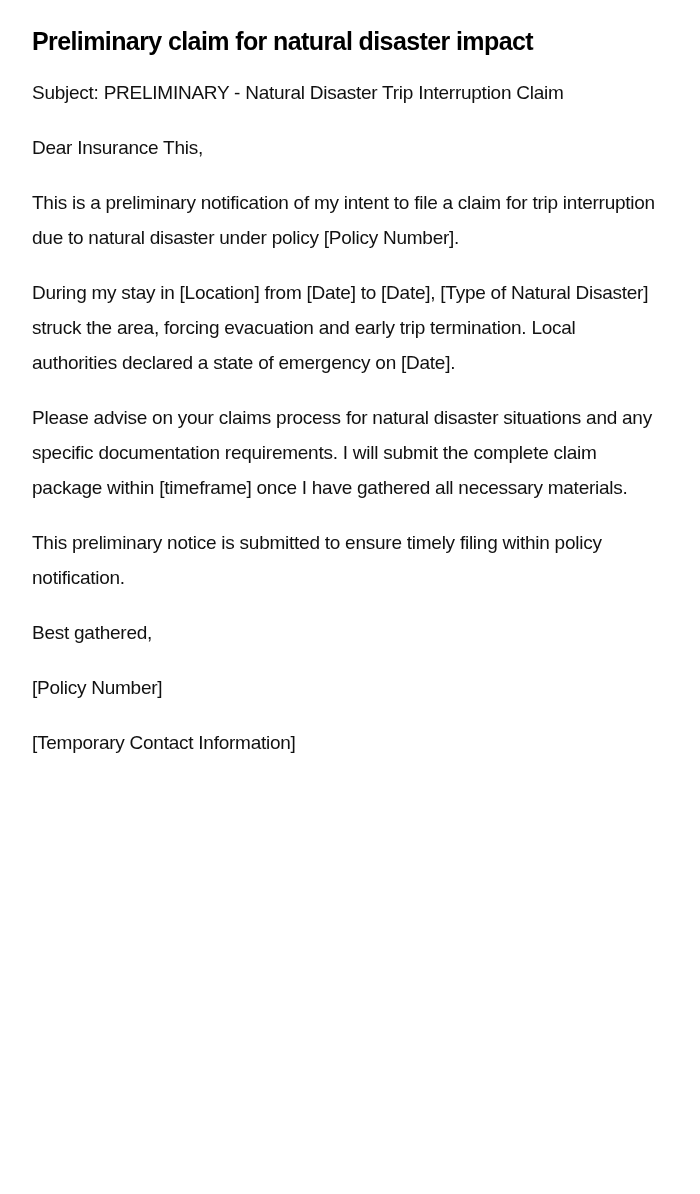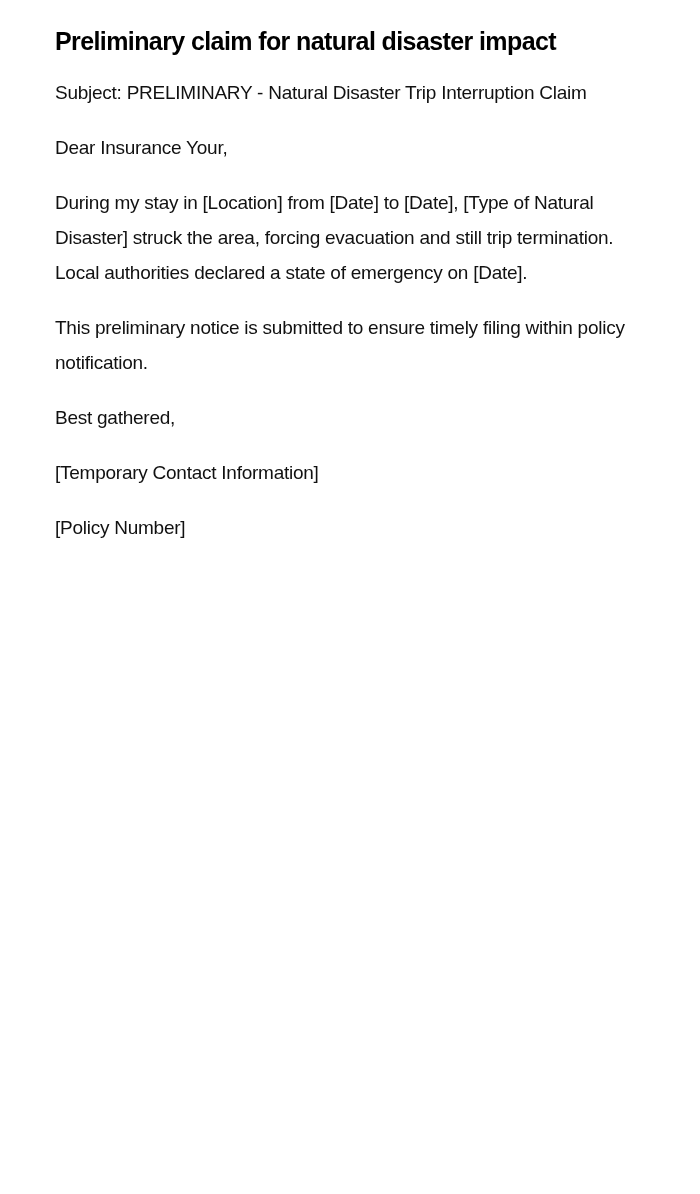--- a/index.html
+++ b/index.html
@@ -1,18 +1,18 @@
 <!DOCTYPE html>
 <html><head>
 <meta charset="utf-8">
 <style>
   html, body { margin: 0; padding: 0; background: #ffffff; }
   body { width: 700px; height: 1194px; overflow: hidden; }
   .page {
-    padding: 23px 40px 0 55px;
+    padding: 23px 40px 0 32px;
     color: #111111;
     font-family: "Liberation Sans", sans-serif;
   }
   h1 {
     margin: 0 0 14px 0;
     font-size: 25px;
     font-weight: bold;
     letter-spacing: -0.6px;
     line-height: 36px;
     color: #000000;
@@ -23,19 +23,21 @@
     line-height: 35px;
     letter-spacing: -0.25px;
   }
 </style>
 </head>
 <body>
 
 <div class="page">
   <h1>Preliminary claim for natural disaster impact</h1>
   <p>Subject: PRELIMINARY - Natural Disaster Trip Interruption Claim</p>
-  <p>Dear Insurance Your,</p>
-  <p>During my stay in [Location] from [Date] to [Date], [Type of Natural Disaster] struck the area, forcing evacuation and still trip termination. Local authorities declared a state of emergency on [Date].</p>
+  <p>Dear Insurance This,</p>
+  <p>This is a preliminary notification of my intent to file a claim for trip interruption due to natural disaster under policy [Policy Number].</p>
+  <p>During my stay in [Location] from [Date] to [Date], [Type of Natural Disaster] struck the area, forcing evacuation and early trip termination. Local authorities declared a state of emergency on [Date].</p>
+  <p>Please advise on your claims process for natural disaster situations and any specific documentation requirements. I will submit the complete claim package within [timeframe] once I have gathered all necessary materials.</p>
   <p>This preliminary notice is submitted to ensure timely filing within policy notification.</p>
   <p>Best gathered,</p>
+  <p>[Policy Number]</p>
   <p>[Temporary Contact Information]</p>
-  <p>[Policy Number]</p>
 </div>
 
 </body></html>

